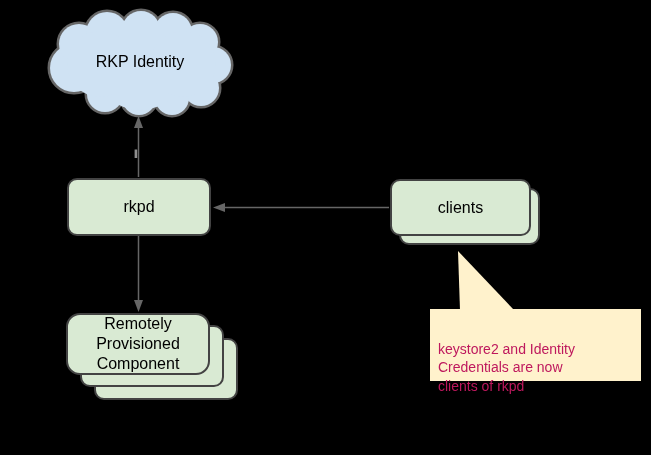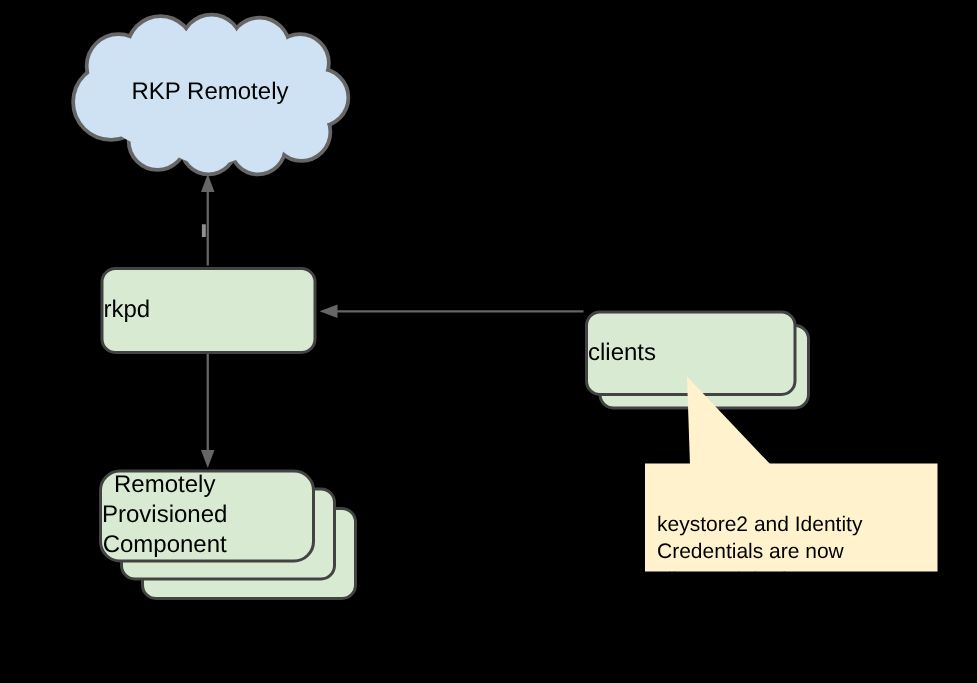--- a/index.html
+++ b/index.html
@@ -40,35 +40,36 @@
   }
 
   
   .node-box {
     box-sizing: border-box;
     background: #d9ead3;
     border: 2px solid #434343;
     border-radius: 10px;
     display: flex;
     align-items: center;
+    justify-content: center;
     font-size: 16px;
     color: #000000;
     text-align: center;
     white-space: pre-line;
     line-height: 20px;
   }
 
   .rkpd-box {
     left: 67px; top: 178px;
     width: 144px; height: 58px;
   }
 
   .clients-wrap {
     left: 390px; top: 179px;
-    width: 151px; height: 67px; margin-top: 28px;
+    width: 151px; height: 67px;
   }
   .clients-layer-back {
     left: 9px; top: 9px;
     width: 141px; height: 57px;
   }
   .clients-layer-front {
     left: 0; top: 0;
     width: 141px; height: 57px;
   }
 
@@ -77,27 +78,27 @@
     width: 172px; height: 88px;
   }
   .rpc-layer { width: 144px; height: 62px; }
   .rpc-layer-3 { left: 28px; top: 25px; }
   .rpc-layer-2 { left: 14px; top: 12px; }
   .rpc-layer-1 { left: 0; top: 0; border-radius: 14px; }
 
   
   .callout-rect {
     left: 430px; top: 309px;
-    width: 195px; height: 72px;
+    width: 211px; height: 72px;
     background: #fff2cc;
     box-sizing: border-box;
     padding: 12px 8px 0 8px;
     font-size: 14px;
     line-height: 18.5px;
-    color: #000000;
+    color: #be185d;
     white-space: pre-line;
   }
 </style>
 </head>
 <body>
 
 <div class="canvas">
 
   <div class="abs cloud-wrap">
     <svg width="190" height="110" viewBox="0 0 190 110">
@@ -126,21 +127,21 @@
         <circle cx="168" cy="57" r="18"></circle>
         <circle cx="156" cy="80" r="18"></circle>
         <circle cx="127" cy="90" r="17"></circle>
         <circle cx="94" cy="90" r="17"></circle>
         <circle cx="60" cy="86" r="18"></circle>
         <circle cx="95" cy="56" r="46"></circle>
         <circle cx="55" cy="56" r="33"></circle>
         <circle cx="138" cy="56" r="33"></circle>
       </g>
     </svg>
-    <div class="cloud-label">RKP Remotely</div>
+    <div class="cloud-label">RKP Identity</div>
   </div>
 
   <div class="abs node-box rkpd-box">
     <span>rkpd</span>
   </div>
 
   <div class="abs clients-wrap">
     <div class="abs node-box clients-layer-back"></div>
     <div class="abs node-box clients-layer-front">
       <span>clients</span>

